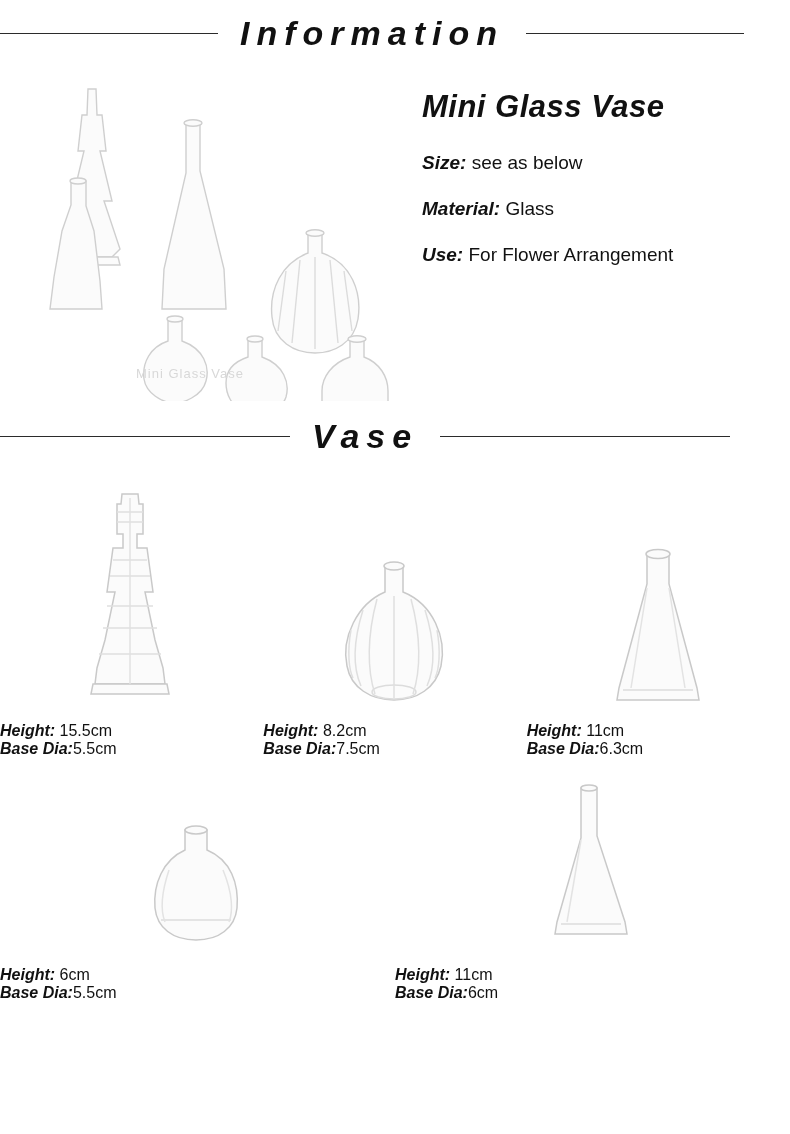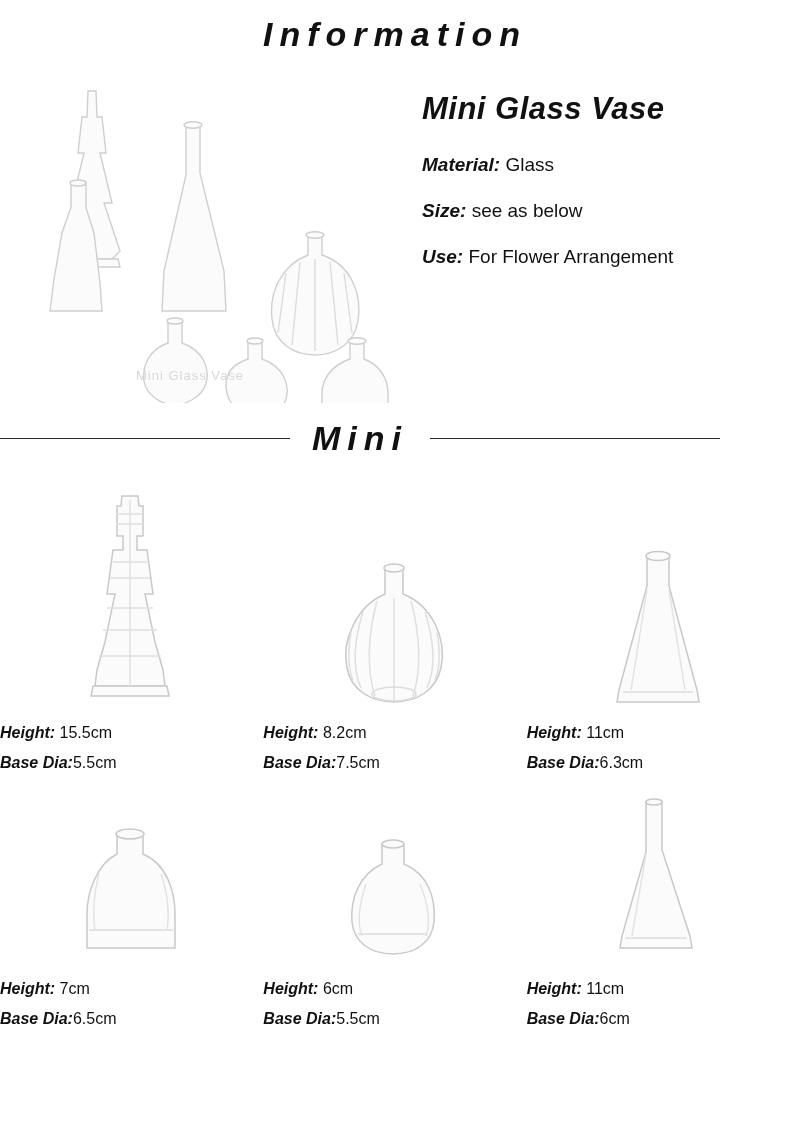--- a/index.html
+++ b/index.html
@@ -29,21 +29,21 @@
   .section-head .title {
     flex: 0 0 auto;
     font-style: italic;
     font-weight: bold;
     letter-spacing: 7px;
     font-size: 34px;
     padding: 0 22px;
     white-space: nowrap;
   }
 
-  #info-head { margin-top: 14px; flex-direction: column; }
+  #info-head { margin-top: 14px; }
   #info-head .rule { max-width: 218px; }
 
   #size-head { margin-top: 6px; }
   #size-head .rule { max-width: 290px; }
 
   
   .info-block {
     display: flex;
     align-items: flex-start;
     margin-top: 28px;
@@ -115,21 +115,21 @@
     align-items: flex-end;
     justify-content: center;
   }
   .dim {
     font-size: 16px;
     margin-top: 14px;
     white-space: nowrap;
   }
   .dim .lbl { font-weight: bold; font-style: italic; }
   .dim .val { font-style: normal; }
-  .dim.second { margin-top: 12px; }
+  .dim.second { margin-top: 0; }
   .row1 .vase-holder { height: 230px; }
   .row2 .vase-holder { height: 160px; }
   .row1 { margin-top: 22px; }
   .row2 { margin-top: 34px; }
 </style>
 </head>
 <body>
 
 <div class="section-head" id="info-head">
   <div class="rule"></div>
@@ -167,39 +167,39 @@
         <ellipse cx="341" cy="258" rx="9" ry="3.2"></ellipse>
       </g>
     </svg>
     <div class="ghost" style="left:120px; top:285px;">Mini Glass Vase</div>
   </div>
 
   <div class="info-text">
     <div class="product-title">Mini Glass Vase</div>
 
     <div class="spec-line">
+      <span class="lbl">Size:</span>
+      <span class="val">see as below</span>
+    </div>
+
+    <div class="spec-line">
       <span class="lbl">Material:</span>
       <span class="val">Glass</span>
-    </div>
-
-    <div class="spec-line">
-      <span class="lbl">Size:</span>
-      <span class="val">see as below</span>
     </div>
 
     <div class="spec-line wrap2">
       <span class="lbl">Use:</span>
       <span class="val">For Flower Arrangement</span>
     </div>
   </div>
 </div>
 
 <div class="section-head" id="size-head">
   <div class="rule"></div>
-  <div class="title">Mini</div>
+  <div class="title">Vase</div>
   <div class="rule"></div>
 </div>
 
 <div class="size-rows">
 
   <div class="size-row row1">
 
     <div class="size-cell">
       <div class="vase-holder">
         <svg class="vase-svg" width="110" height="220" viewBox="0 0 110 220">
@@ -265,40 +265,20 @@
       </div>
       <div class="dim second">
         <span class="lbl">Base Dia:</span><span class="val">6.3cm</span>
       </div>
     </div>
 
   </div>
 
   <div class="size-row row2">
 
-    <div class="size-cell">
-      <div class="vase-holder">
-        <svg class="vase-svg" width="110" height="140" viewBox="0 0 110 140">
-          <g fill="#fbfbfb" stroke="#c9c9c9" stroke-width="1.5">
-            <path d="M40 8 L66 8 L66 28 C90 38 98 66 98 88 L98 122 L10 122 L10 88 C10 66 20 38 40 28 Z"></path>
-            <ellipse cx="53" cy="8" rx="14" ry="5"></ellipse>
-            <path d="M12 104 L96 104" stroke="#dcdcdc" fill="none"></path>
-            <path d="M22 48 C16 70 16 92 18 104" stroke="#e3e3e3" fill="none"></path>
-            <path d="M84 48 C92 70 92 92 90 104" stroke="#e3e3e3" fill="none"></path>
-          </g>
-        </svg>
-      </div>
-      <div class="dim">
-        <span class="lbl">Height:</span>
-        <span class="val">7cm</span>
-      </div>
-      <div class="dim second">
-        <span class="lbl">Base Dia:</span><span class="val">6.5cm</span>
-      </div>
-    </div>
 
     <div class="size-cell">
       <div class="vase-holder">
         <svg class="vase-svg" width="110" height="130" viewBox="0 0 110 130">
           <g fill="#fbfbfb" stroke="#c9c9c9" stroke-width="1.5">
             <path d="M42 8 L64 8 L64 28 C88 38 96 62 94 86 C92 106 76 118 53 118 C30 118 14 106 12 86 C10 62 20 38 42 28 Z"></path>
             <ellipse cx="53" cy="8" rx="11" ry="4"></ellipse>
             <path d="M18 98 L88 98" stroke="#dcdcdc" fill="none"></path>
             <path d="M26 48 C18 72 18 90 22 100" stroke="#e3e3e3" fill="none"></path>
             <path d="M80 48 C90 72 90 90 86 100" stroke="#e3e3e3" fill="none"></path>

